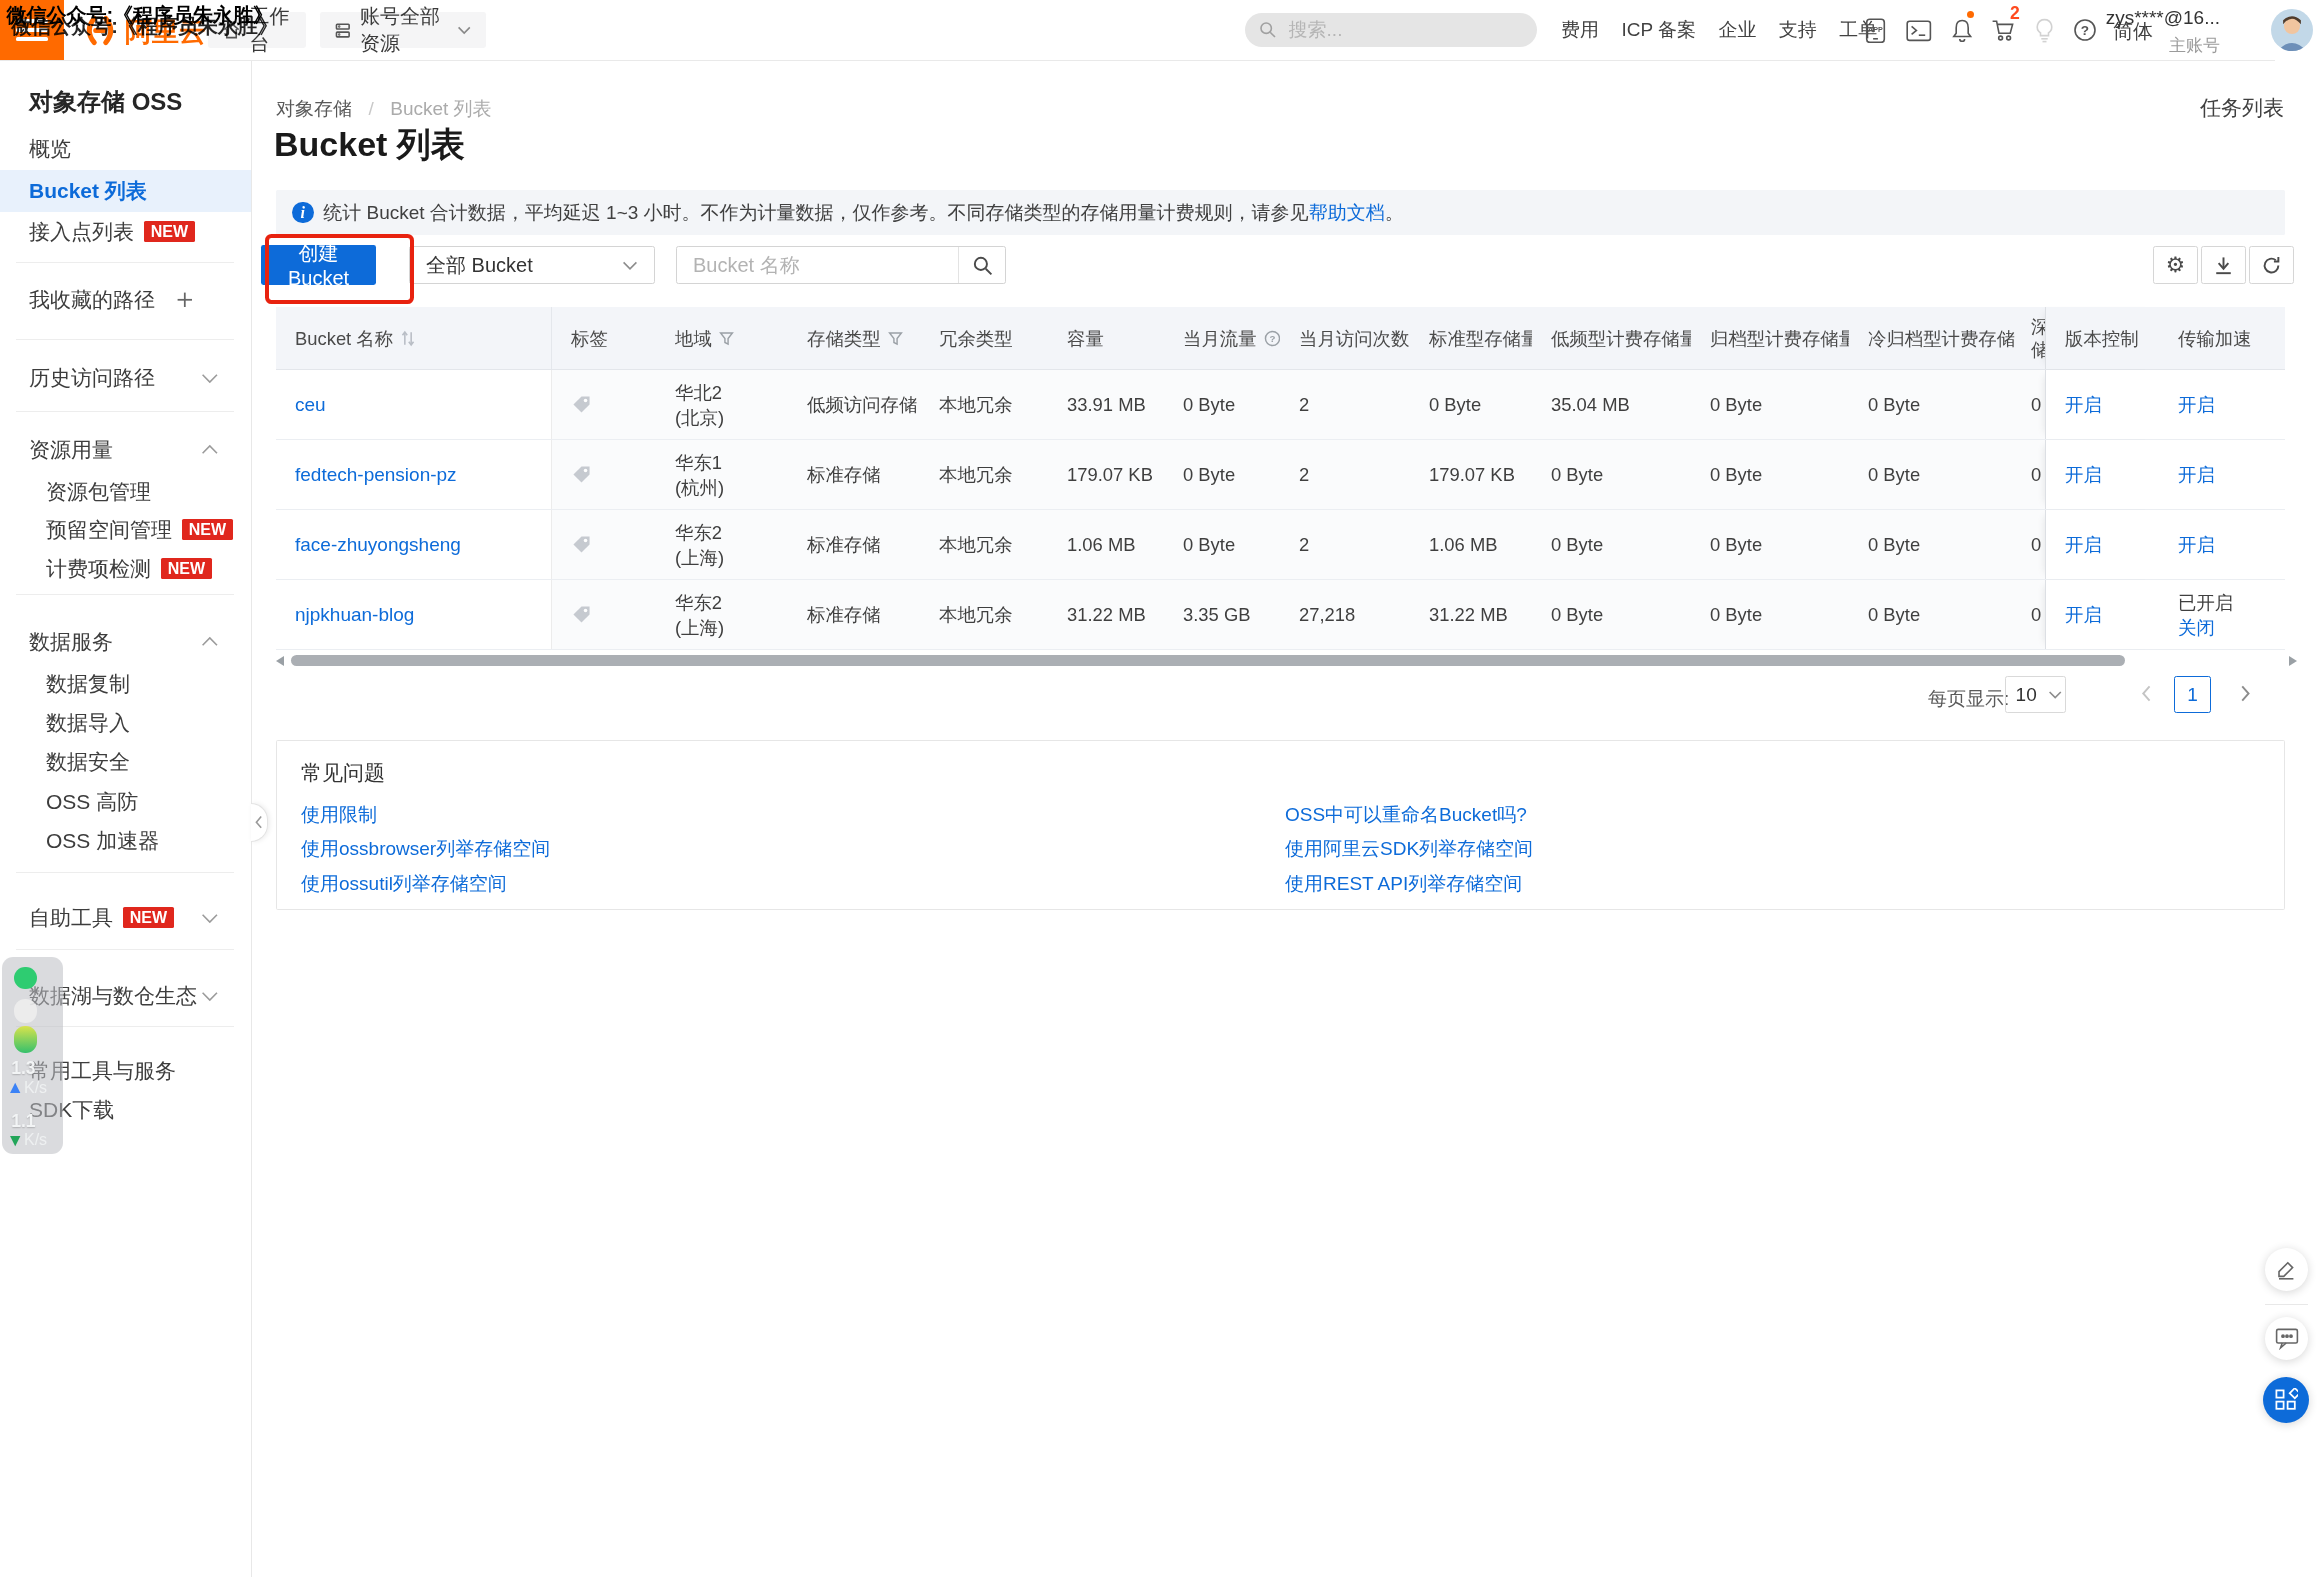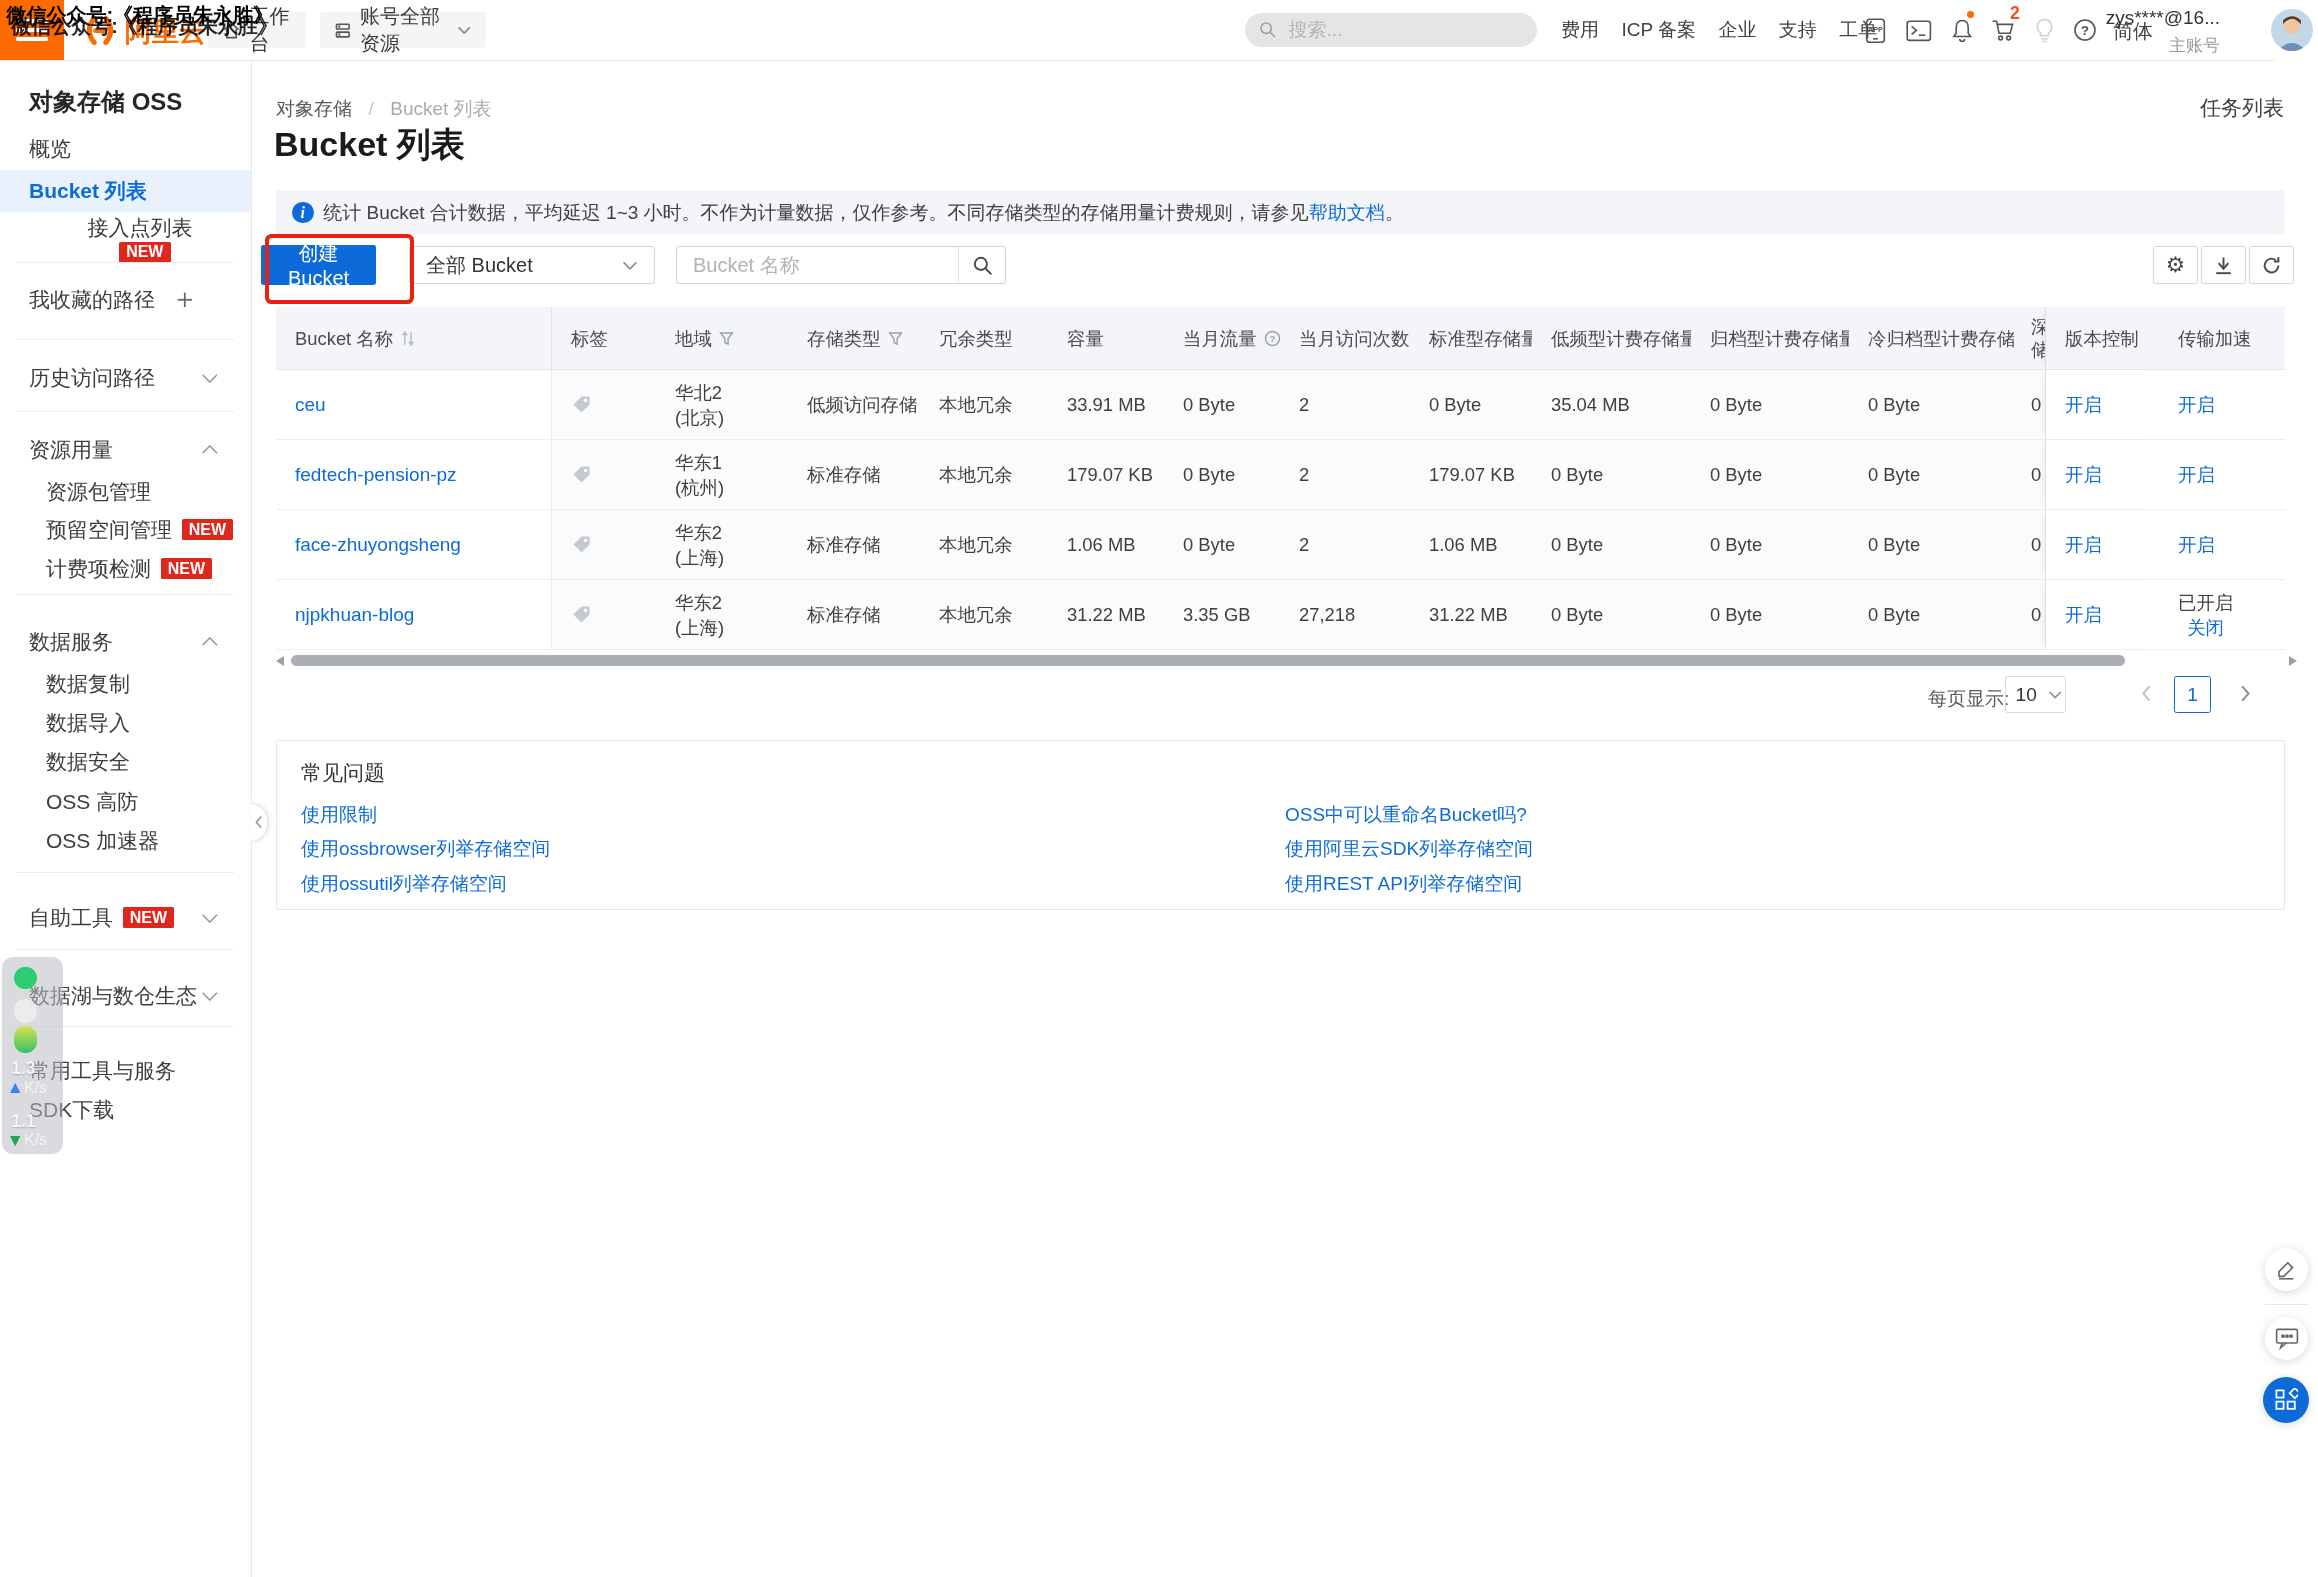--- a/index.html
+++ b/index.html
@@ -70,21 +70,21 @@
   
   #table{position:absolute;left:25px;top:247px;width:2009px;}
   .t-head{display:flex;height:62px;background:#f3f5f9;border-bottom:0.8px solid #e3e6eb;}
   .t-row{display:flex;height:69px;border-bottom:0.8px solid #ebeef2;background:#fff;}
   .t-cell{box-sizing:border-box;padding-left:19px;display:flex;align-items:center;font-size:18.4px;color:#3f3f3f;overflow:hidden;flex:none;}
   .t-cell.head{color:#4a4a4a;gap:7.2px;white-space:nowrap;}
   .t-cell.mid{background:#fafbfc;}
   .t-cell.namec{background:#fff;border-right:0.8px solid #ececec;}
   .t-cell.vleft{border-left:0.8px solid #dcdfe4;box-shadow:-6.4px 0 8px -6.4px rgba(0,0,0,0.10);}
   .t-head .t-cell.namec{background:#f3f5f9;border-right:0.8px solid #e4e7ec;}
-  .lnk{color:var(--accent);cursor:pointer;text-decoration:none;text-align:center;}
+  .lnk{color:var(--accent);cursor:pointer;text-decoration:none;}
   .name-lnk{font-size:19px;}
   .two-line{display:flex;flex-direction:column;justify-content:center;line-height:25px;}
   .clip-inner{width:160px;white-space:normal;line-height:23px;}
   .deepcell{padding-left:16px;white-space:nowrap;}
 
   
   #hscroll{position:absolute;left:25px;top:594px;width:2021px;height:13.6px;}
   #hscroll .tri{position:absolute;top:2.4px;width:0;height:0;border-style:solid;}
   #hscroll .tri.l{left:0;border-width:5.6px 8.8px 5.6px 0;border-color:transparent #9aa0a5 transparent transparent;}
   #hscroll .tri.r{right:0;border-width:5.6px 0 5.6px 8.8px;border-color:transparent transparent transparent #9aa0a5;}
@@ -242,21 +242,21 @@
 
   <aside id="sidebar">
     <div id="side-title">对象存储 OSS</div>
     <div id="sidebar-items">
         <div class="side-item" style="top: 71px;">
           <span>概览</span>
         </div>
         <div class="side-item selected" style="top: 110px;">
           <span>Bucket 列表</span>
         </div>
-        <div class="side-item" style="top: 154px; flex-direction: column;">
+        <div class="side-item" style="top: 154px;">
           <span>接入点列表</span>
           <span class="badge">NEW</span>
         </div>
         <div class="side-item" style="top: 222px;">
           <span>我收藏的路径</span>
           <span class="plus">
             <svg width="17.6" height="17.6" viewBox="0 0 22 22" fill="none" stroke="#666" stroke-width="2.2">
               <line x1="11" y1="2" x2="11" y2="20"></line>
               <line x1="2" y1="11" x2="20" y2="11"></line>
             </svg>

